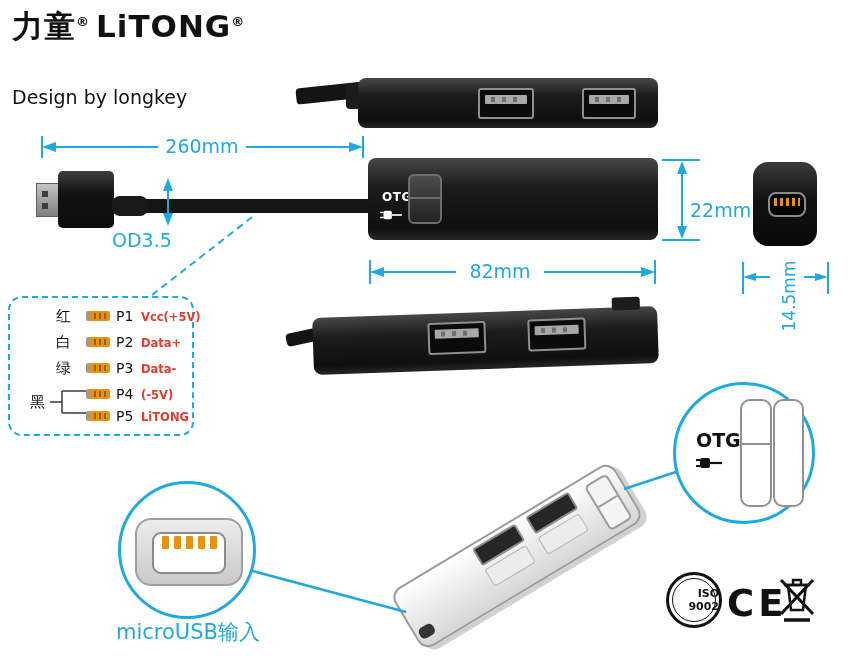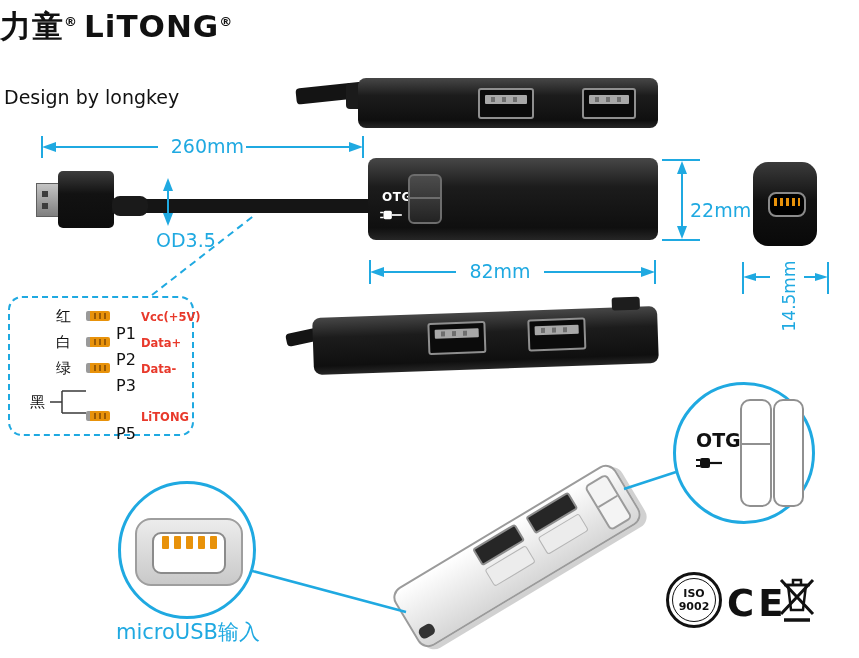--- a/index.html
+++ b/index.html
@@ -6,26 +6,26 @@
     --accent:#1FA9E1;
     --title-blue:#2199D6;
     --wire-orange:#E8920A;
     --signal-red:#E8392B;
   }
   html,body{margin:0;padding:0;background:#fff;}
   .stage{position:relative;width:859px;height:658px;background:#fff;overflow:hidden;
          font-family:"DejaVu Sans","Liberation Sans",sans-serif;color:#111;}
 
   
-  .logo{position:absolute;left:0;top:6px;font-weight:bold;font-size:31px;letter-spacing:1px;z-index:5;}
+  .logo{position:absolute;left:12px;top:6px;font-weight:bold;font-size:31px;letter-spacing:1px;z-index:5;}
   .logo .reg{font-size:13px;vertical-align:super;}
   .logo .logo-en{margin-left:6px;}
   .title{position:absolute;left:272px;top:10px;font-size:28px;font-weight:bold;color:var(--title-blue);z-index:5;}
   .model{position:absolute;left:12px;top:56px;font-size:21px;font-weight:bold;z-index:5;}
-  .designer{position:absolute;left:4px;top:86px;font-size:19px;z-index:5;}
+  .designer{position:absolute;left:12px;top:86px;font-size:19px;z-index:5;}
 
   
   .dev{position:absolute;background:linear-gradient(180deg,#474747,#1c1c1c 35%,#0f0f0f 85%,#262626);
        border-radius:8px;z-index:1;}
   .view1{left:358px;top:78px;width:300px;height:50px;}
   .view2{left:368px;top:158px;width:290px;height:82px;}
   .view3{left:313px;top:312px;width:345px;height:57px;transform:rotate(-2deg);}
 
   .usb-port{position:absolute;background:#0b0b0b;border:2px solid #8f8f8f;border-radius:3px;}
   .usb-tongue{position:absolute;left:5px;right:5px;top:5px;height:9px;background:#a8a8a8;border-radius:1px;}
@@ -68,29 +68,29 @@
   
   .wirebox{position:absolute;left:8px;top:296px;width:182px;height:136px;border:2px dashed var(--accent);
            border-radius:14px;z-index:2;background:#fff;}
   .wrow{position:absolute;left:0;right:0;height:20px;}
   .wrow>span{position:absolute;}
   .wchar{left:46px;top:1px;font-size:15px;}
   .wconn{left:76px;top:5px;width:24px;height:10px;border-radius:2px;
          background:linear-gradient(90deg,#9a9a9a 0 4px,var(--wire-orange) 4px);}
   .wconn::after{content:"";position:absolute;left:8px;right:2px;top:2px;bottom:2px;
          background:repeating-linear-gradient(90deg,rgba(90,45,0,.55) 0 2px,transparent 2px 5px);}
-  .wpin{left:106px;top:18px;font-size:16px;}
+  .wpin{left:106px;top:2px;font-size:14px;}
   .wsig{left:131px;top:4px;font-size:11.5px;font-weight:bold;color:var(--signal-red);}
   .wblack{position:absolute;left:20px;top:95px;font-size:15px;}
   .bracket{position:absolute;left:40px;top:86px;}
 
   
   .dim-label{position:absolute;color:var(--accent);font-size:19px;z-index:5;}
-  .l-260{left:160px;top:135px;width:84px;text-align:right;}
-  .l-od{left:112px;top:229px;margin-left:44px;}
+  .l-260{left:160px;top:135px;width:84px;text-align:center;}
+  .l-od{left:112px;top:229px;}
   .l-82{left:458px;top:260px;width:84px;text-align:center;}
   .l-22{left:690px;top:199px;}
   .l-145{left:746px;top:285px;width:88px;height:22px;text-align:center;font-size:17px;
          transform:rotate(-90deg);}
   .cl-musb{position:absolute;left:116px;top:618px;font-size:21px;color:var(--accent);z-index:5;}
   .cl-otg{position:absolute;left:636px;top:529px;font-size:21px;font-weight:bold;color:var(--accent);z-index:5;}
 
   
   .overlay{position:absolute;left:0;top:0;z-index:3;pointer-events:none;}
   .overlay line{stroke:var(--accent);stroke-width:2;}
@@ -129,21 +129,21 @@
   .plug-b{position:absolute;left:20px;top:72px;}
   .key{position:absolute;border:2.5px solid #909090;border-radius:10px;background:#fff;}
   .key1{left:64px;top:14px;width:28px;height:104px;}
   .key1::after{content:"";position:absolute;left:-2px;right:-2px;top:40%;border-top:2.5px solid #909090;}
   .key2{left:97px;top:14px;width:27px;height:104px;}
 
   
   .iso-badge{position:absolute;left:666px;top:572px;width:56px;height:56px;border:3px solid #111;
              border-radius:50%;z-index:2;box-sizing:border-box;}
   .iso-badge::before{content:"";position:absolute;inset:3px;border:1px solid #111;border-radius:50%;}
-  .iso-t{position:absolute;left:0;right:0;top:13px;text-align:center;font-size:11px;font-weight:bold;line-height:1.15;}
+  .iso-t{position:absolute;left:0;right:0;top:13px;text-align:right;font-size:11px;font-weight:bold;line-height:1.15;}
   .ce-mark{position:absolute;left:727px;top:582px;font-size:37px;font-weight:bold;letter-spacing:4px;z-index:2;}
   .weee{position:absolute;left:774px;top:568px;z-index:2;}
   .made-in{position:absolute;left:656px;top:622px;font-size:15.5px;font-weight:bold;letter-spacing:1px;z-index:2;}
 </style>
 </head>
 <body>
 
 <div class="stage">
 
   <div class="logo"><span>力童</span><span class="reg">®</span><span class="logo-en">LiTONG</span><span class="reg">®</span></div>
@@ -203,20 +203,25 @@
       <span class="wconn"></span>
       <span class="wpin">P2</span>
       <span class="wsig">Data+</span>
     </div>
     <div class="wrow" style="top:60px">
       <span class="wchar">绿</span>
       <span class="wconn"></span>
       <span class="wpin">P3</span>
       <span class="wsig">Data-</span>
     </div>
+    <div class="wrow" style="top:86px">
+      <span class="wconn"></span>
+      <span class="wpin">P4</span>
+      <span class="wsig">(-5V)</span>
+    </div>
     <div class="wrow" style="top:108px">
       <span class="wconn"></span>
       <span class="wpin">P5</span>
       <span class="wsig">LiTONG</span>
     </div>
     <span class="wblack">黑</span>
     <svg class="bracket" width="38" height="36" viewBox="0 0 38 36">
       <path d="M0 18 H12 M12 7 V29 M12 7 H36 M12 29 H36" stroke="#3a3a3a" stroke-width="1.5" fill="none"></path>
     </svg>
   </div>

